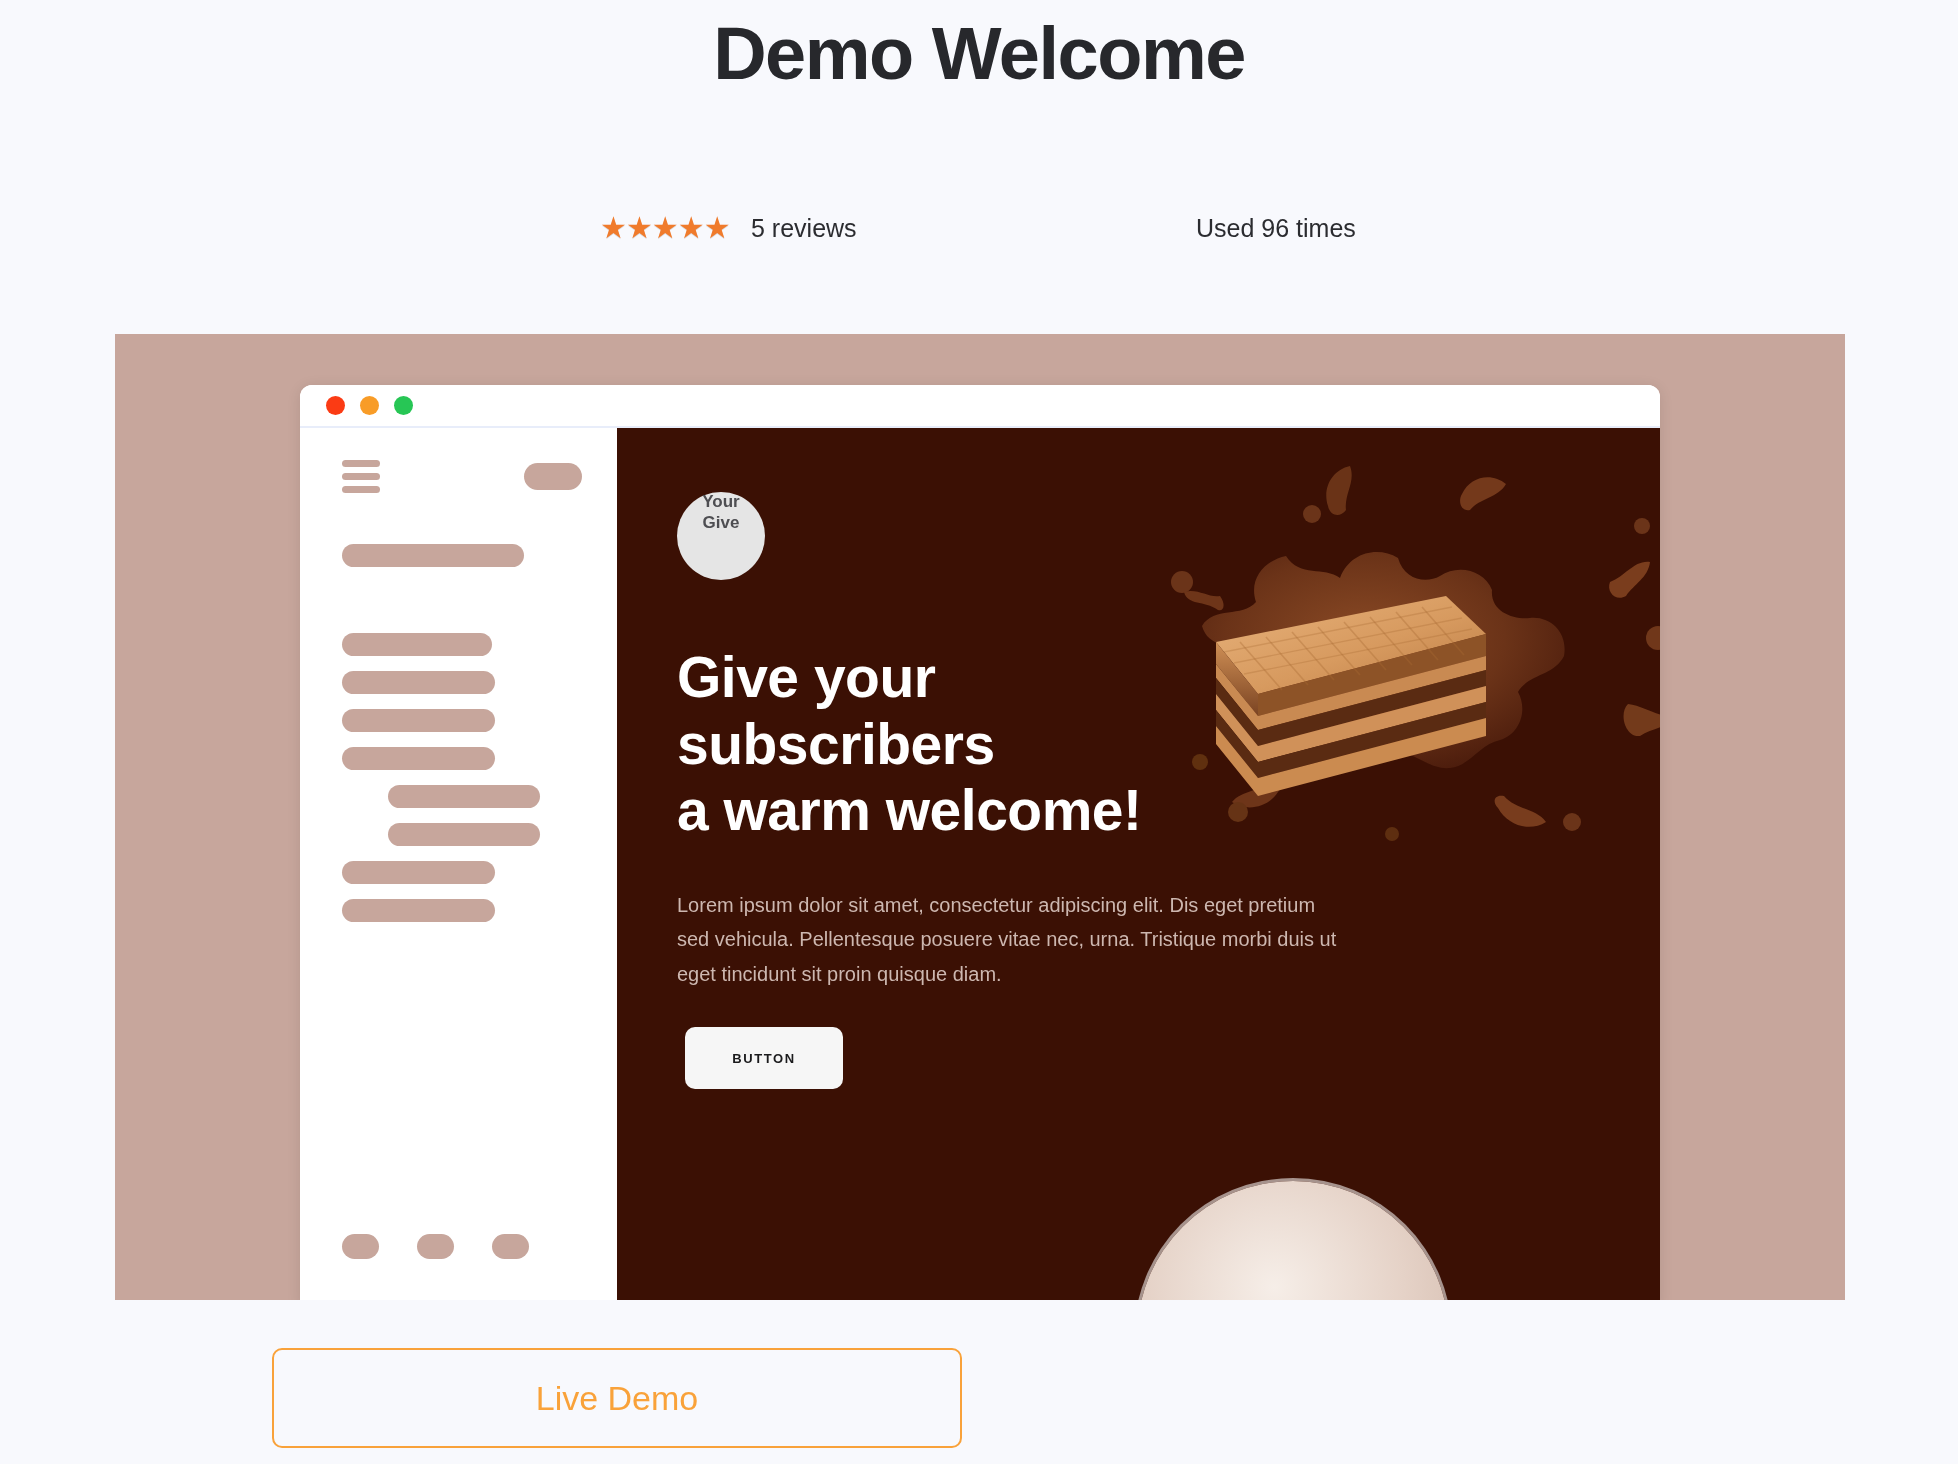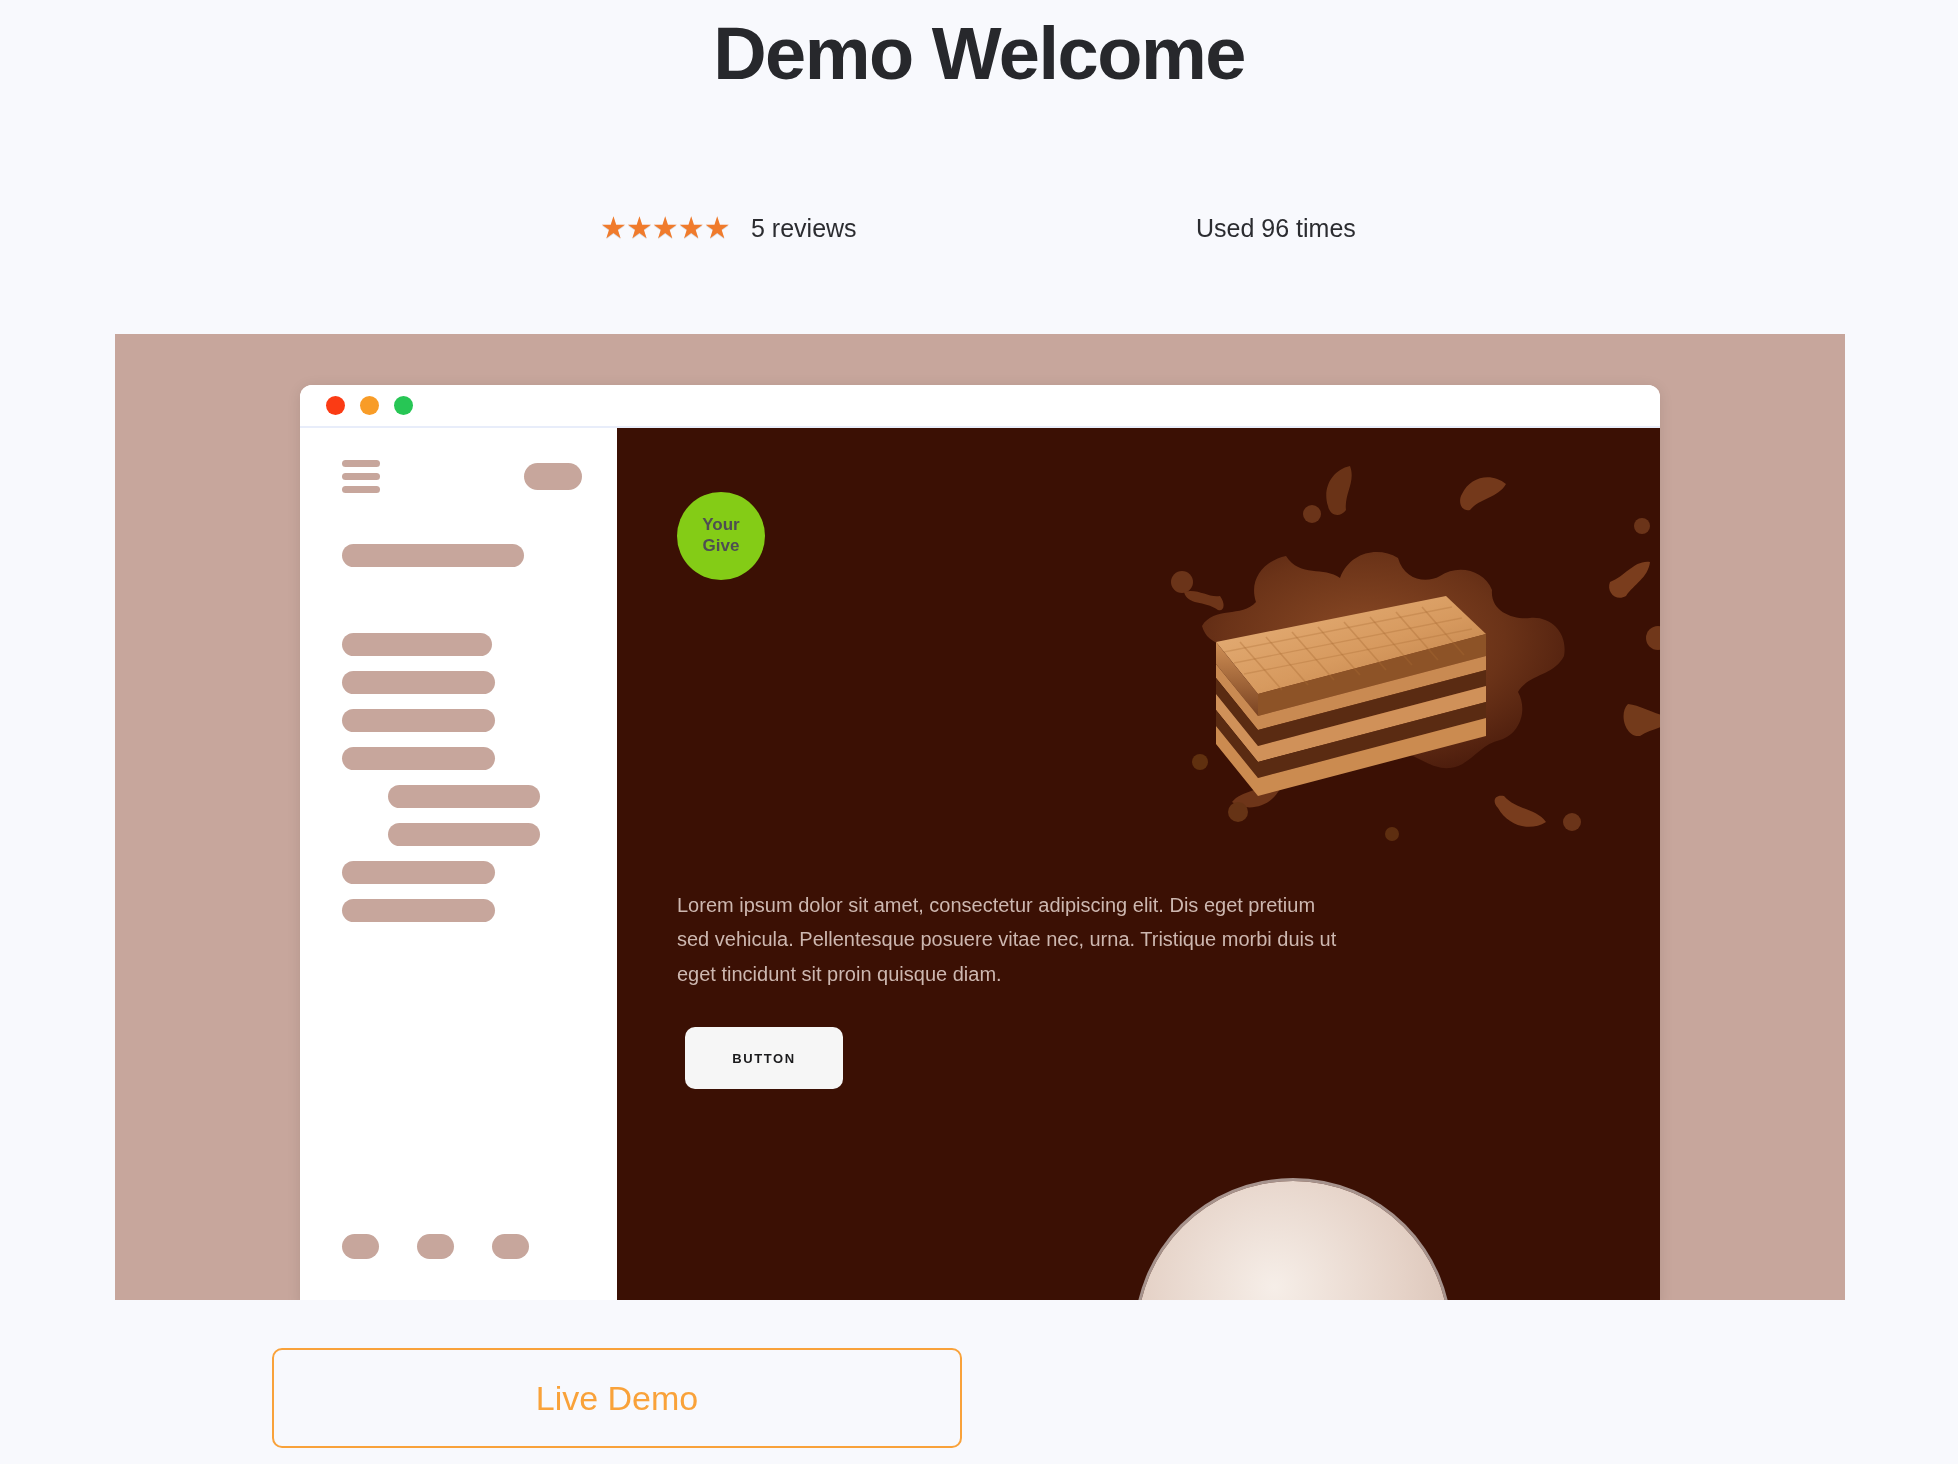--- a/index.html
+++ b/index.html
@@ -191,25 +191,24 @@
   }
   .splash svg { width: 100%; height: 100%; display: block; }
 
   .logo-circle {
     position: absolute;
     left: 60px;
     top: 64px;
     width: 88px;
     height: 88px;
     border-radius: 50%;
-    background: #84cc16;
+    background: #e5e5e5;
     display: flex;
     flex-direction: column;
     align-items: center;
-    justify-content: center;
     line-height: 1.22;
   }
   .logo-circle span {
     font-size: 17px;
     font-weight: 700;
     color: #4e4e52;
   }
 
   .hero-heading {
     position: absolute;
@@ -422,20 +421,25 @@
               </g>
             </g>
           </svg>
         </div>
 
         <div class="logo-circle">
           <span>Your</span>
           <span>Give</span>
         </div>
 
+        <div class="hero-heading">
+          <div>Give your</div>
+          <div>subscribers</div>
+          <div>a warm welcome!</div>
+        </div>
 
         <p class="hero-paragraph">Lorem ipsum dolor sit amet, consectetur adipiscing elit. Dis eget pretium sed vehicula. Pellentesque posuere vitae nec, urna. Tristique morbi duis ut eget tincidunt sit proin quisque diam.</p>
 
         <button class="hero-button">BUTTON</button>
 
         <div class="bowl"></div>
       </div>
 
     </div>
   </div>

